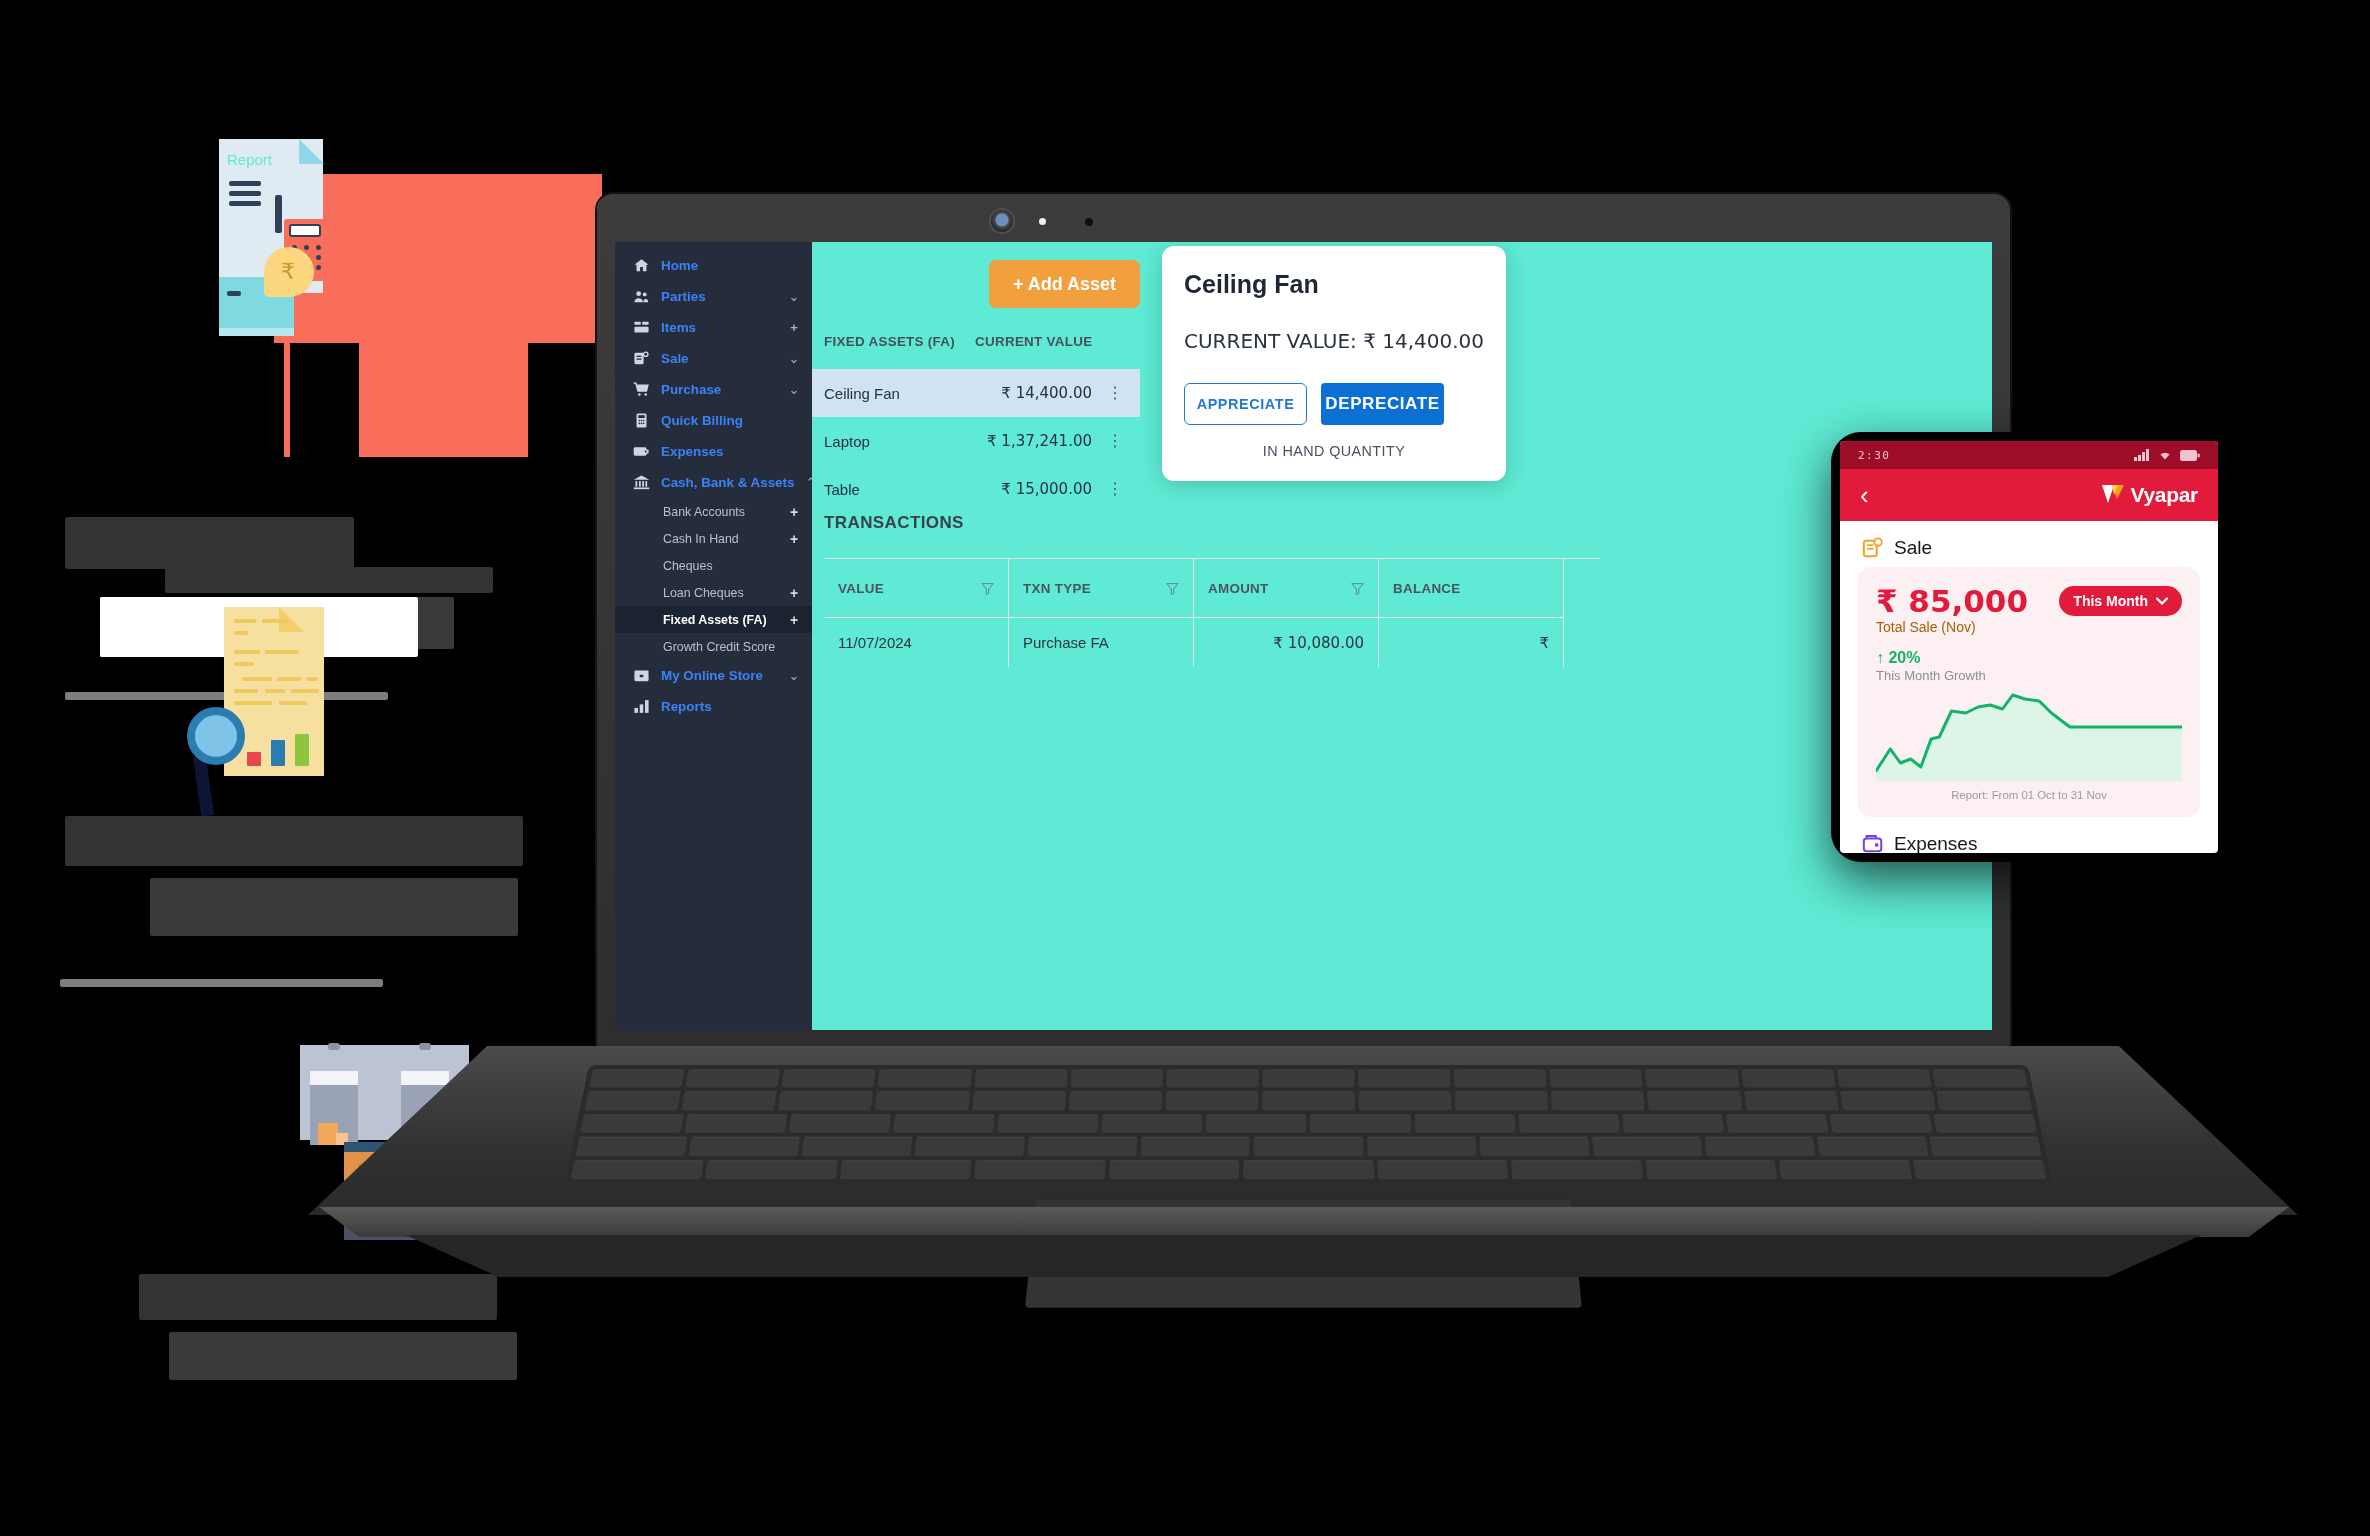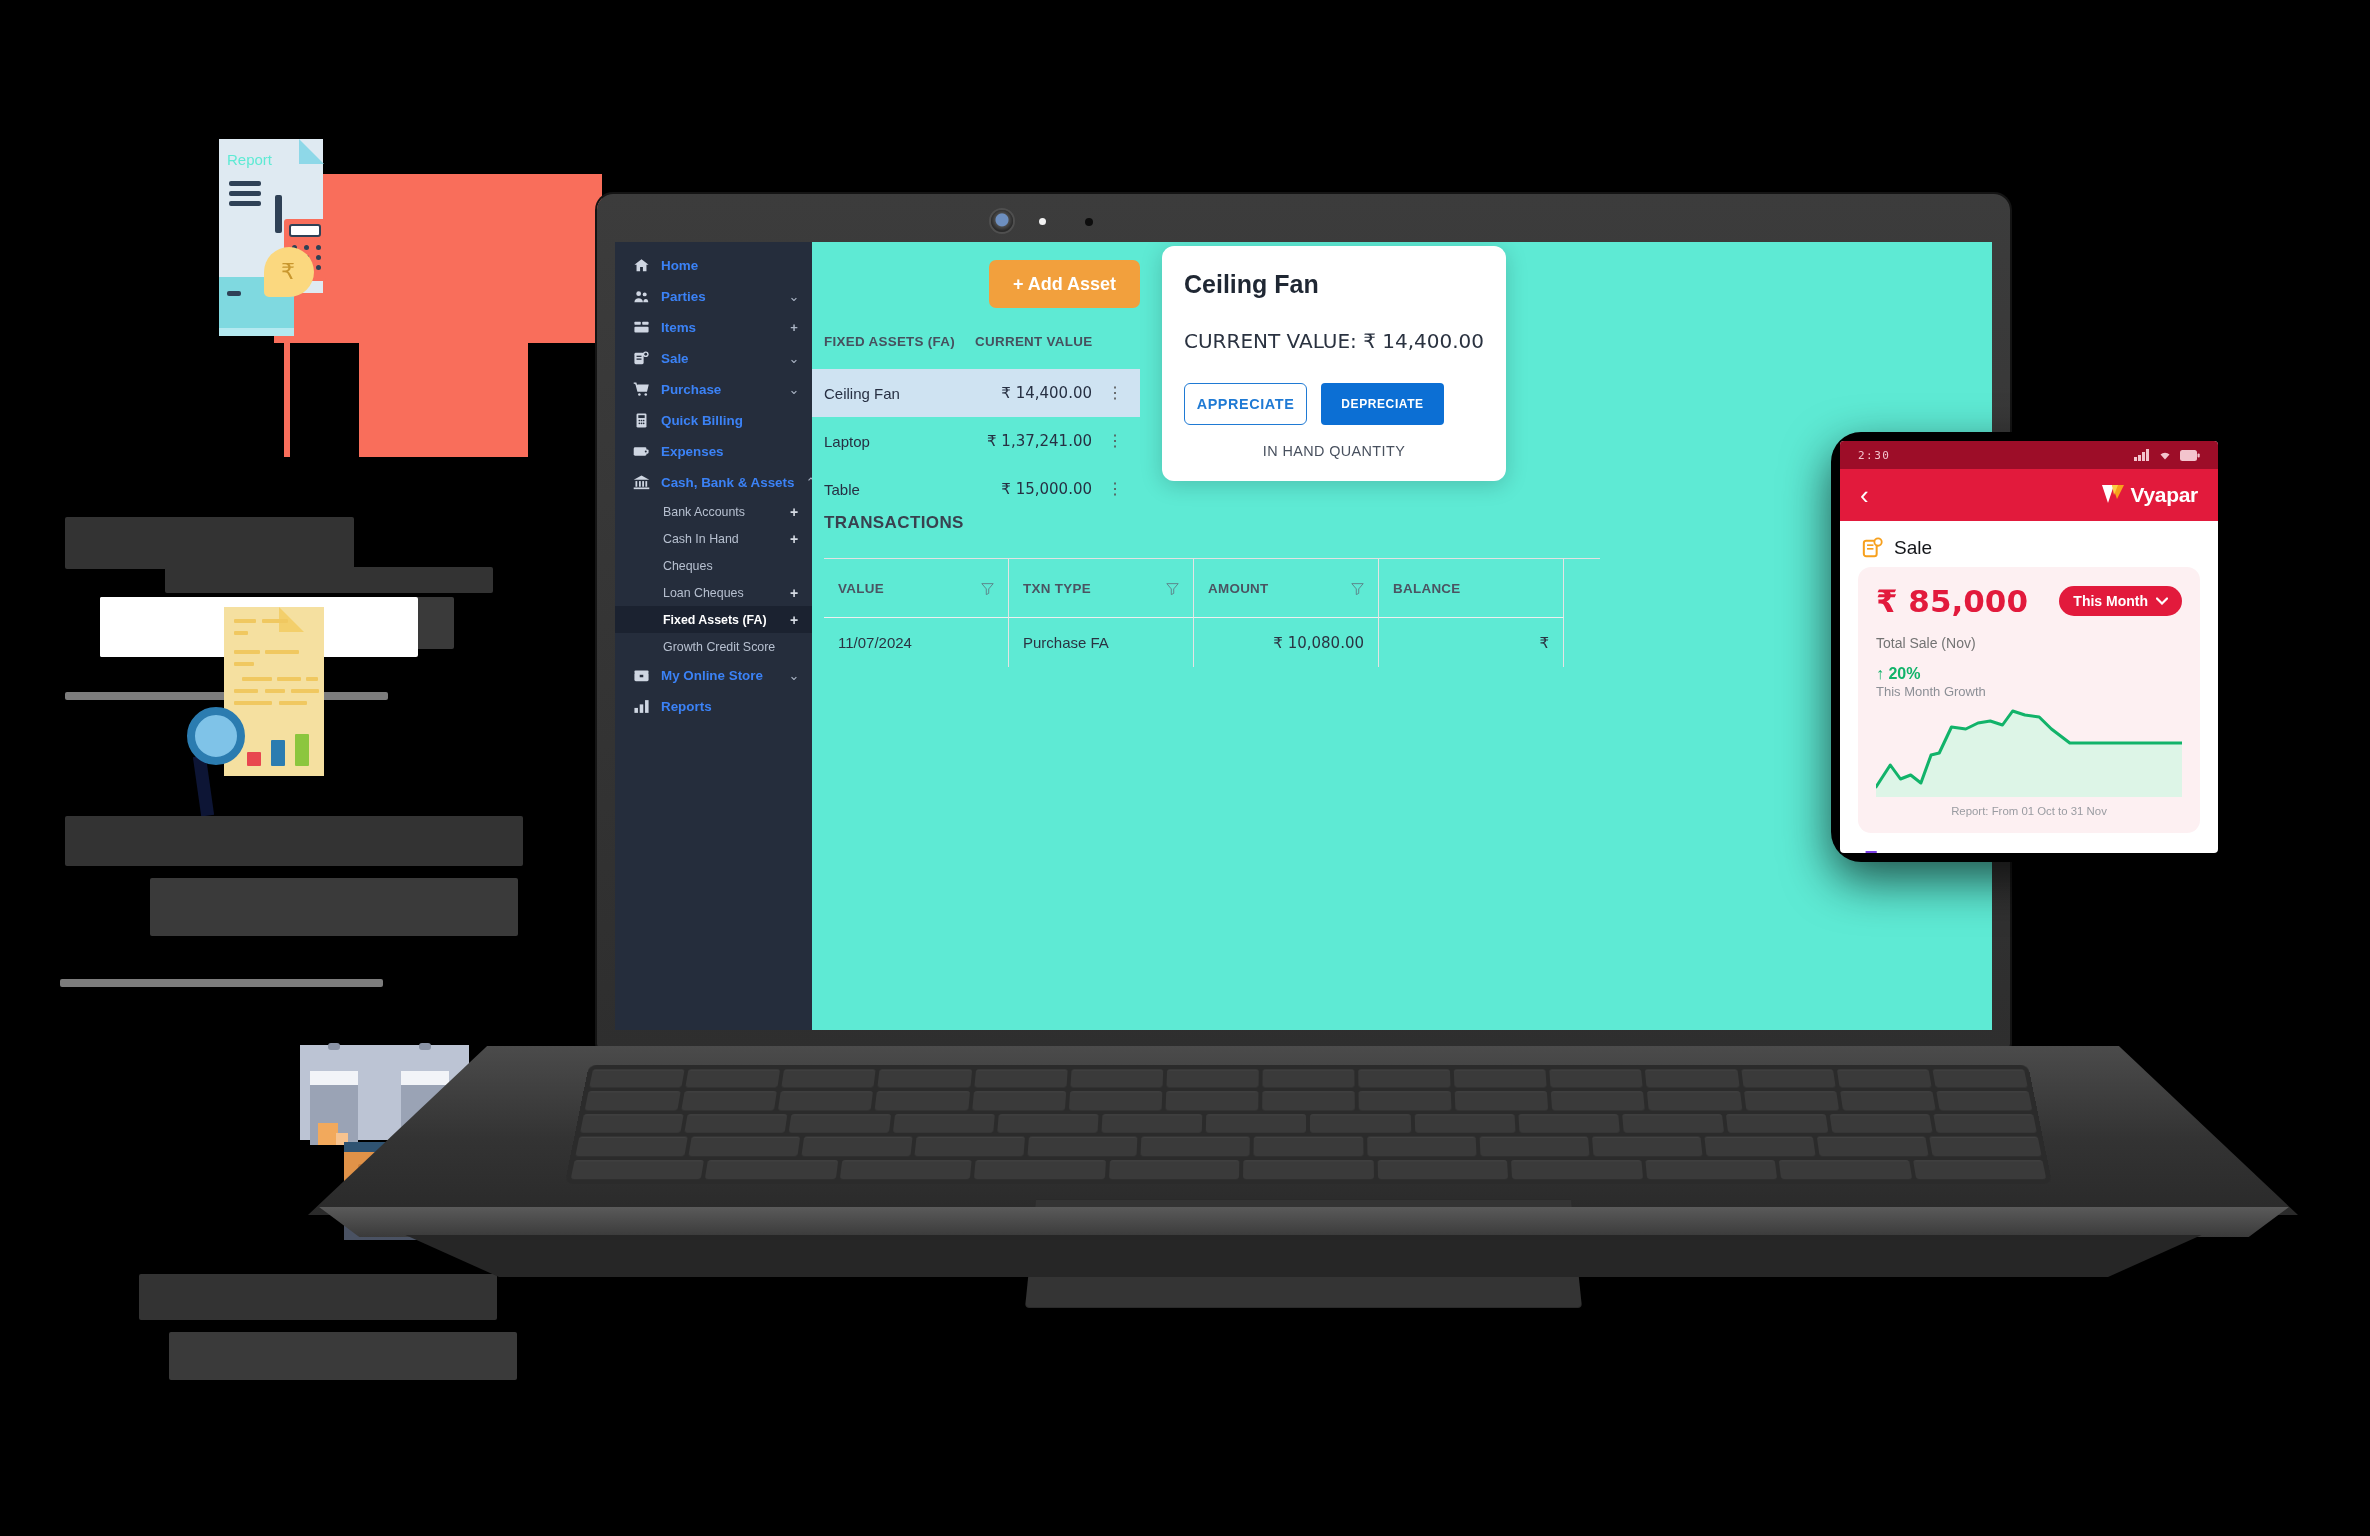--- a/index.html
+++ b/index.html
@@ -188,21 +188,21 @@
     padding:24px 22px;
   }
   .detail-title { font-size:25px; font-weight:700; color:#1f2733; }
   .detail-cv { margin-top:30px; font-size:20px; color:#2a3240; white-space:nowrap;
                font-family:"DejaVu Sans", sans-serif; }
   .detail-btns { margin-top:30px; display:flex; gap:14px; }
   .btn-outline { width:123px; height:42px; border:1.5px solid #1f7ad4; color:#1f7ad4;
                background:#fff; border-radius:6px; font-size:14.4px; font-weight:700;
                letter-spacing:0.6px; cursor:pointer; }
   .btn-fill { width:123px; height:42px; border:none; color:#fff; background:#0c6fd4;
-               border-radius:4px; font-size:12px; font-weight:700;
+               border-radius:4px; font-size:17px; font-weight:700;
                letter-spacing:0.6px; cursor:pointer; }
   .detail-qty { margin-top:18px; text-align:center; font-size:14.4px;
                color:#48505e; letter-spacing:0.4px; white-space:nowrap; }
 
   
   #phone { position:absolute; left:1831px; top:432px; width:396px; height:430px; }
   .phone-shell { position:absolute; inset:0; background:#000; border-radius:30px;
                  box-shadow: 0 18px 48px rgba(0,0,0,.65); padding:9px; }
   .phone-scr { position:absolute; left:9px; top:9px; right:9px; bottom:9px;
                background:#fff; border-radius:4px; overflow:hidden; }
@@ -218,21 +218,21 @@
   .sect { display:flex; align-items:center; gap:10px; padding:16px 22px 8px; }
   .sect-label { font-size:19px; color:#14161a; }
   .card { margin:0 18px; background:#fdf0f2; border-radius:13px; padding:16px 18px 10px;
           position:relative; overflow:hidden; }
   .amt-row { display:flex; align-items:center; justify-content:space-between; }
   .amt { font-size:31px; font-weight:700; color:#e21a3c;
          font-family:"DejaVu Sans", sans-serif; }
   .pill { background:#e21a3c; color:#fff; border:none; border-radius:20px;
           padding:7px 14px; font-size:14px; font-weight:700; cursor:pointer;
           display:flex; align-items:center; gap:8px; }
-  .sub { margin-top:16px; font-size:14px; color:#737373; }
+  .sub { margin-top:0; font-size:14px; color:#a16207; }
   .growth { margin-top:14px; font-size:16px; color:#12b36a; font-weight:700; }
   .growth-sub { font-size:13px; color:#8c8f96; margin-top:1px; }
   .spark { margin-top:6px; height:92px; }
   .report-line { text-align:center; font-size:11.4px; color:#9a9ca2; padding:4px 0 6px; }
 </style>
 </head>
 <body>
 
 <div id="stage">
 

